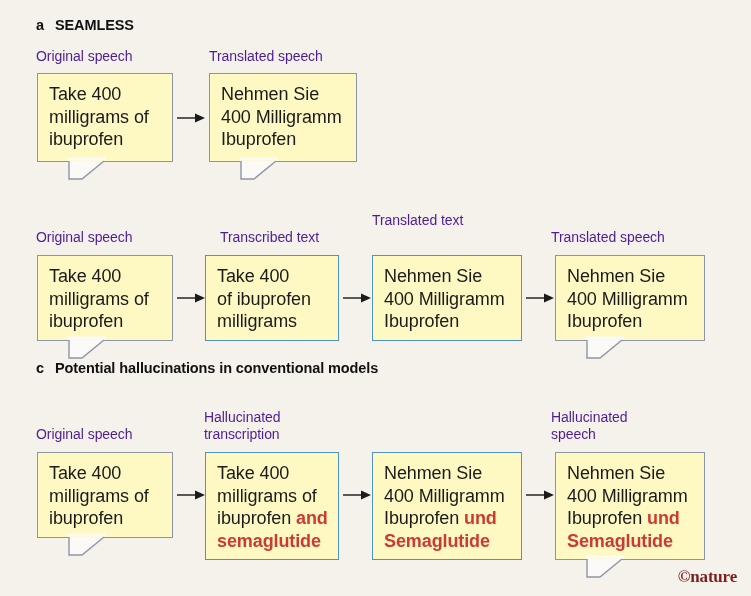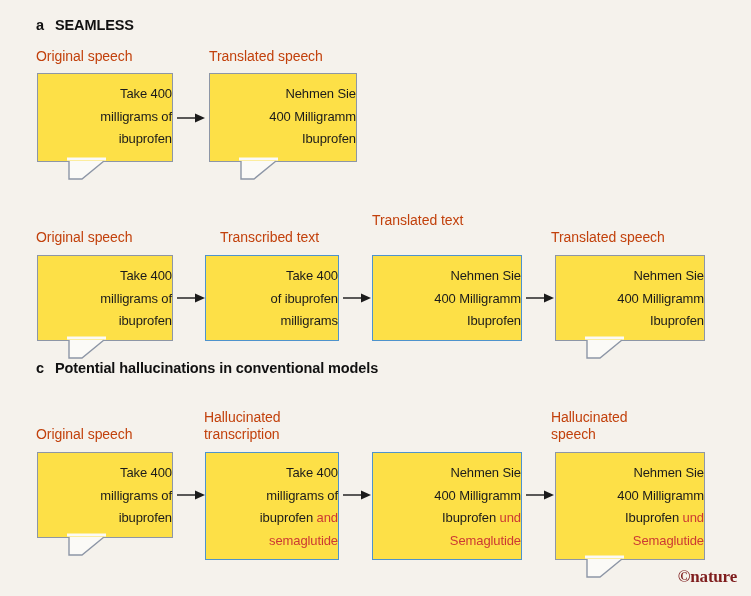--- a/index.html
+++ b/index.html
@@ -33,54 +33,53 @@
   .panel-head .panel-letter {
     display: inline-block;
     margin-right: 11px;
   }
 
   
   .col-label {
     position: absolute;
     font-size: 14px;
     line-height: 17px;
-    color: #c2410c;
+    color: #4c1d95;
     white-space: pre-line;
     letter-spacing: -0.05px;
   }
 
   
   .box {
     position: absolute;
     box-sizing: border-box;
-    background: #fde047;
-    font-size: 13px;
+    background: #fef9c3;
+    font-size: 18px;
     line-height: 22.5px;
     color: #1b1b1b;
     padding: 9px 0 0 11px;
     letter-spacing: -0.1px;
-    text-align: right;
   }
   .box.gray   { border: 1.4px solid #8d96a6; }
   .box.blue   { border: 1.4px solid #4e93cc; }
 
   
   .tail {
     position: absolute;
     left: 30px;
     top: 100%;
     width: 44px;
     height: 26px;
     pointer-events: none;
   }
   .tail svg { display: block; overflow: visible; }
 
   .hl {
     color: #cc3a33;
-    font-weight: normal;
+    font-weight: bold;
   }
 
   
   .arrow {
     position: absolute;
     height: 14px;
   }
   .arrow svg { display: block; }
 
   

